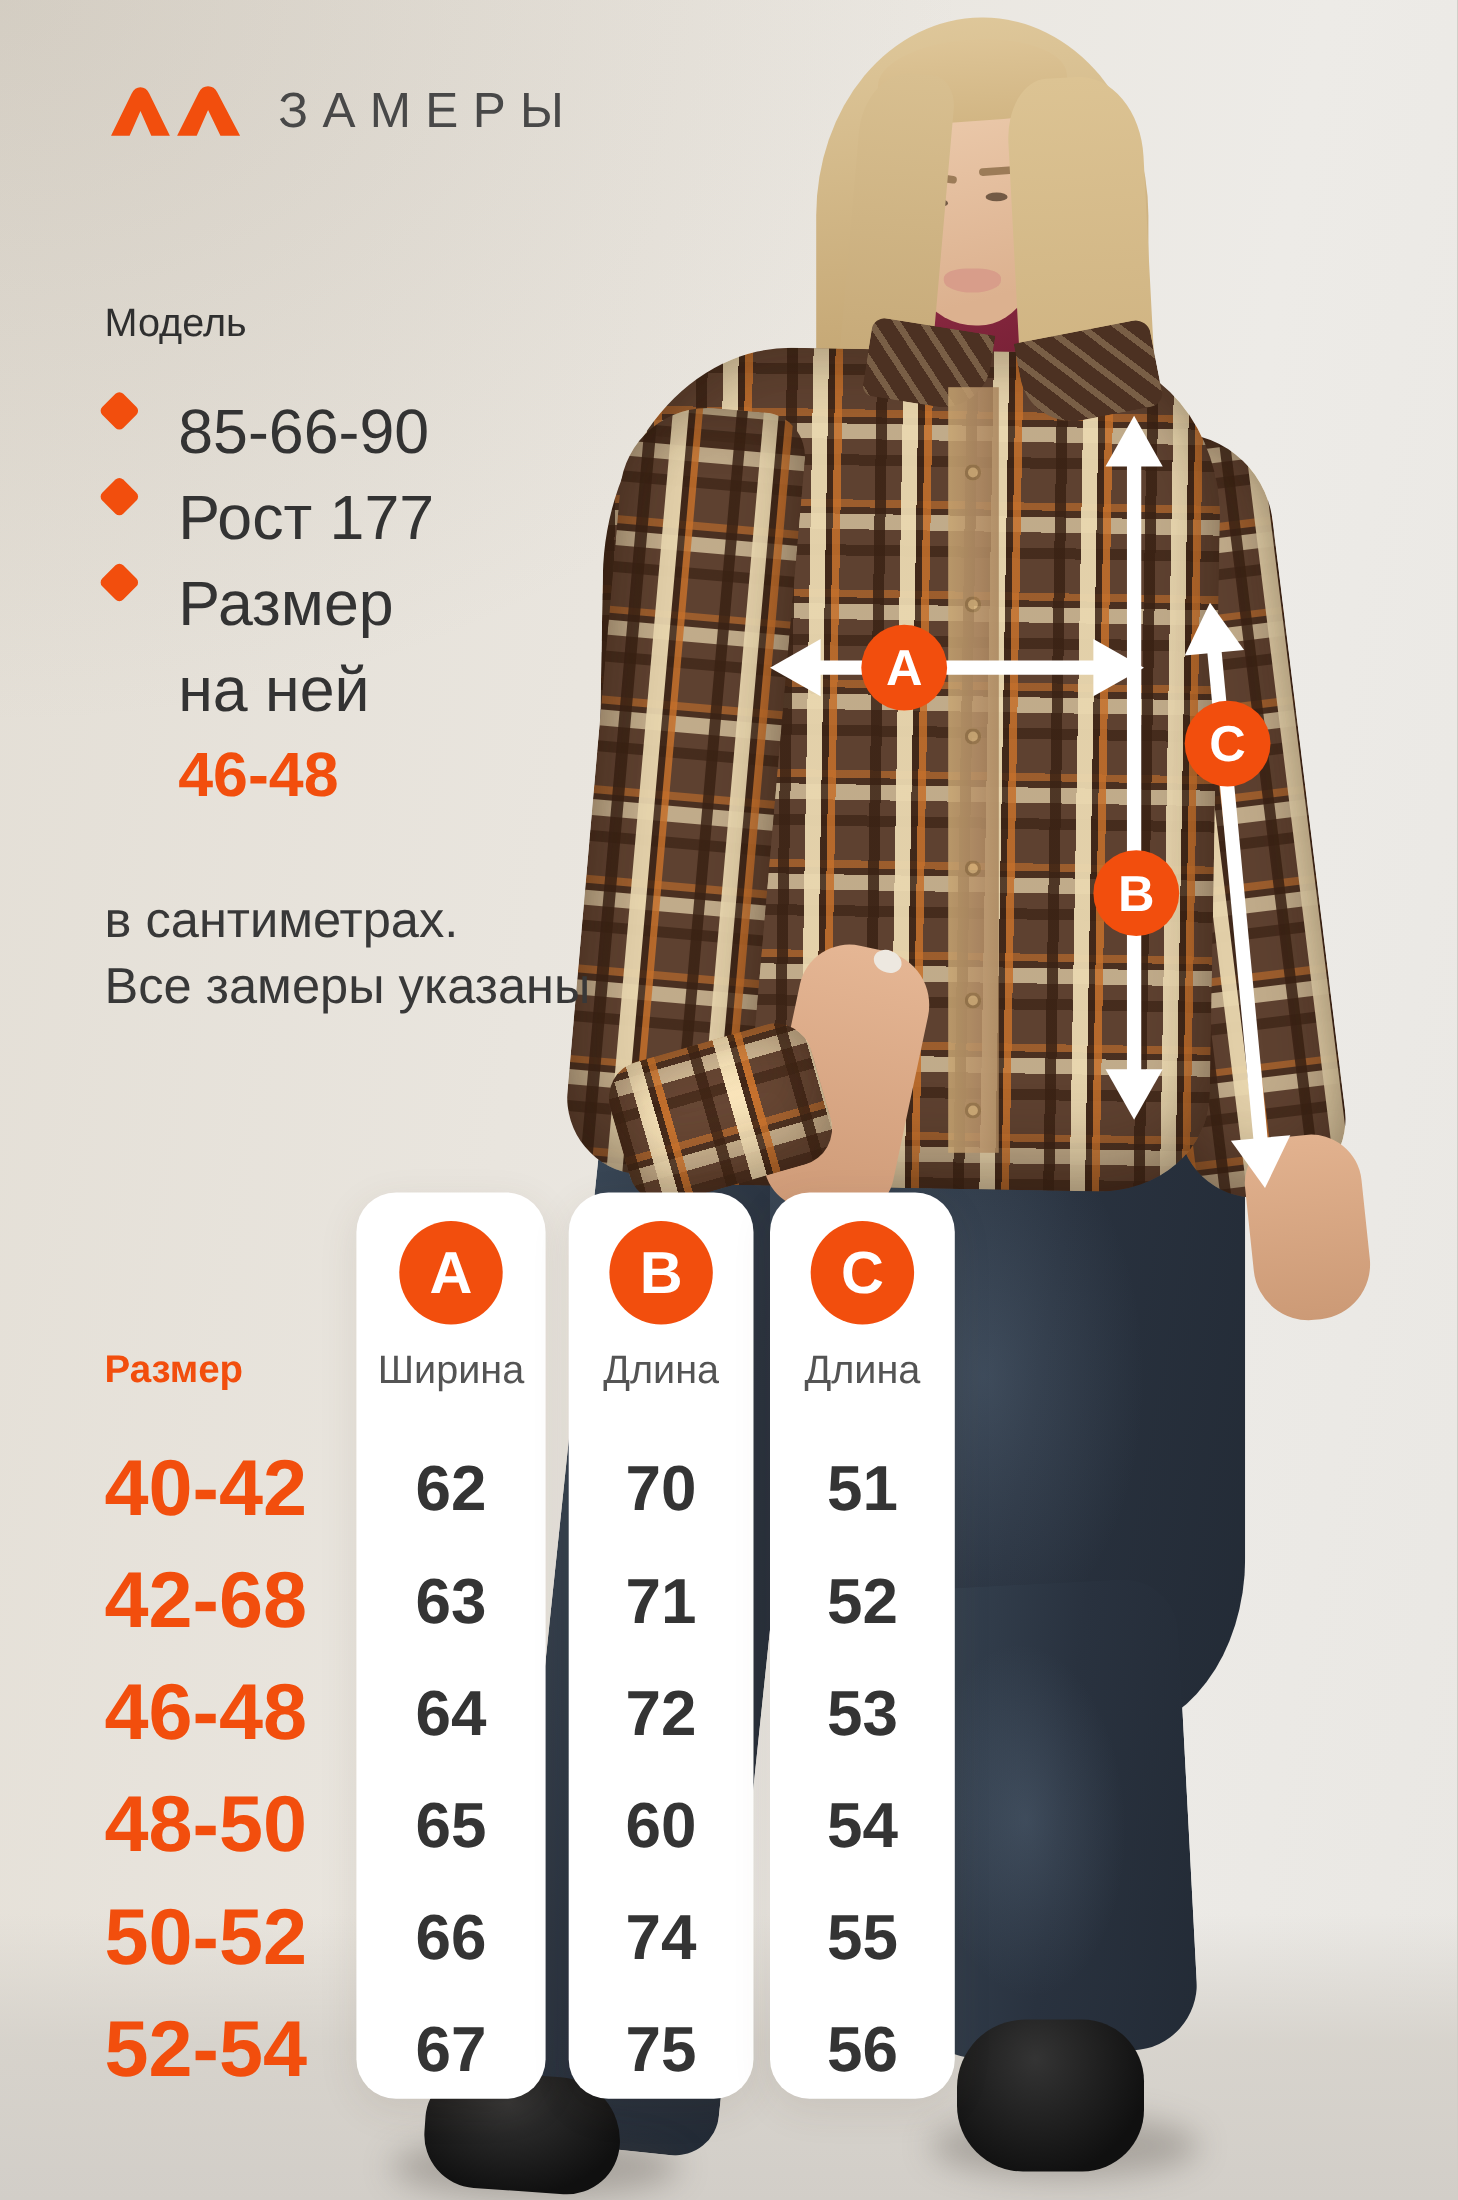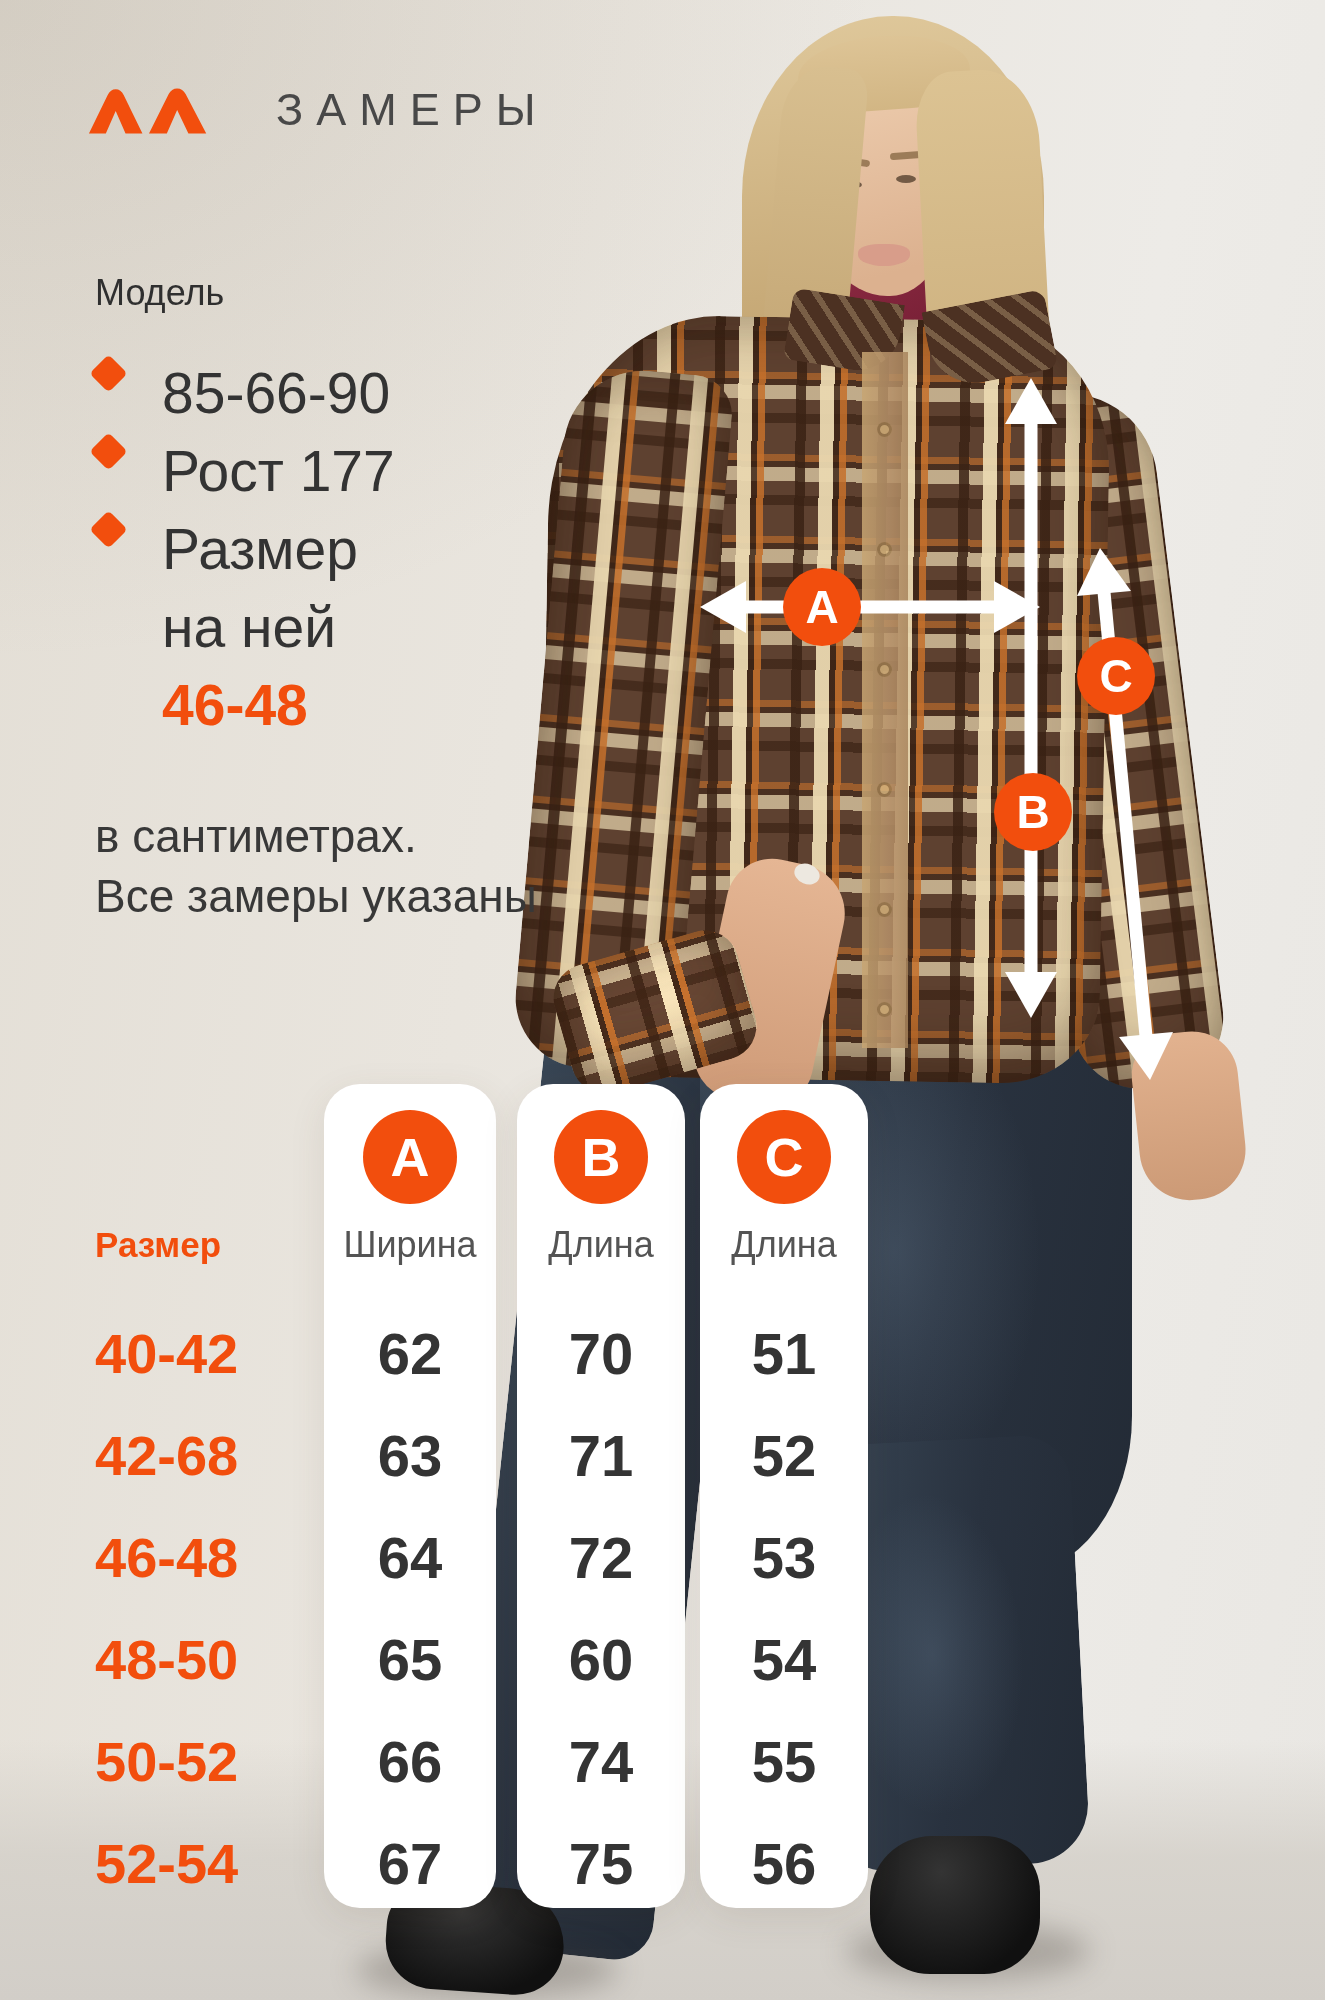--- a/index.html
+++ b/index.html
@@ -83,36 +83,36 @@
   .shoe-right{left:870px;top:1836px;width:170px;height:138px;border-radius:62px 56px 56px 60px;}
   .shoe-shadow{background:rgba(60,54,46,.28);filter:blur(14px);border-radius:50%;}
   .sh1{left:356px;top:1942px;width:262px;height:56px;}
   .sh2{left:846px;top:1922px;width:244px;height:58px;}
   
   .arrows{position:absolute;left:0;top:0;z-index:10;}
   .pbadge{position:absolute;z-index:11;width:78px;height:78px;border-radius:50%;
     display:flex;align-items:center;justify-content:center;
     color:#fff;font-size:46px;font-weight:700;}
   
-  .header{position:absolute;left:88px;top:74px;z-index:12;display:flex;align-items:center;gap:66px;margin-top:10px;}
+  .header{position:absolute;left:100px;top:74px;z-index:12;display:flex;align-items:center;gap:31px;}
   .brand-title{font-size:45px;letter-spacing:13px;color:#484848;}
   .info-heading{position:absolute;left:95px;top:272px;z-index:12;font-size:36px;color:#2f2f2f;}
   .bullets{position:absolute;left:95px;top:360px;z-index:12;}
   .bullet-row{display:flex;align-items:flex-start;height:78px;font-size:57px;color:#333;}
   .diamond{width:27px;height:27px;border-radius:5px;transform:rotate(45deg);margin-right:40px;flex:none;}
   .spacer-d{width:67px;flex:none;}
   .highlight{font-weight:700;}
   .note{position:absolute;left:95px;top:806px;z-index:12;font-size:46px;line-height:60px;color:#383838;}
   
   .sizes-area{position:absolute;left:0;top:1084px;width:100%;height:840px;z-index:13;}
   .col-labels{position:absolute;left:95px;top:0;width:220px;}
   .labels-spacer{height:136px;}
   .row-header{height:50px;display:flex;align-items:center;font-size:35px;font-weight:600;}
   .labels-gap{height:32px;}
-  .size-label{height:102px;display:flex;align-items:center;font-size:56px;font-weight:800;}
+  .size-label{height:102px;display:flex;align-items:center;font-size:72px;font-weight:800;}
   .card{position:absolute;top:0;height:824px;background:#fff;border-radius:36px;
     box-shadow:0 10px 36px rgba(85,65,45,.10);}
   .card-a{left:324px;width:172px;}
   .card-b{left:517px;width:168px;}
   .card-c{left:700px;width:168px;}
   .badge{width:94px;height:94px;border-radius:50%;margin:26px auto 0;
     display:flex;align-items:center;justify-content:center;color:#fff;font-size:54px;font-weight:700;}
   .card-label{margin-top:16px;height:50px;display:flex;align-items:center;justify-content:center;
     font-size:36px;color:#545454;}
   .nums{margin-top:32px;}

